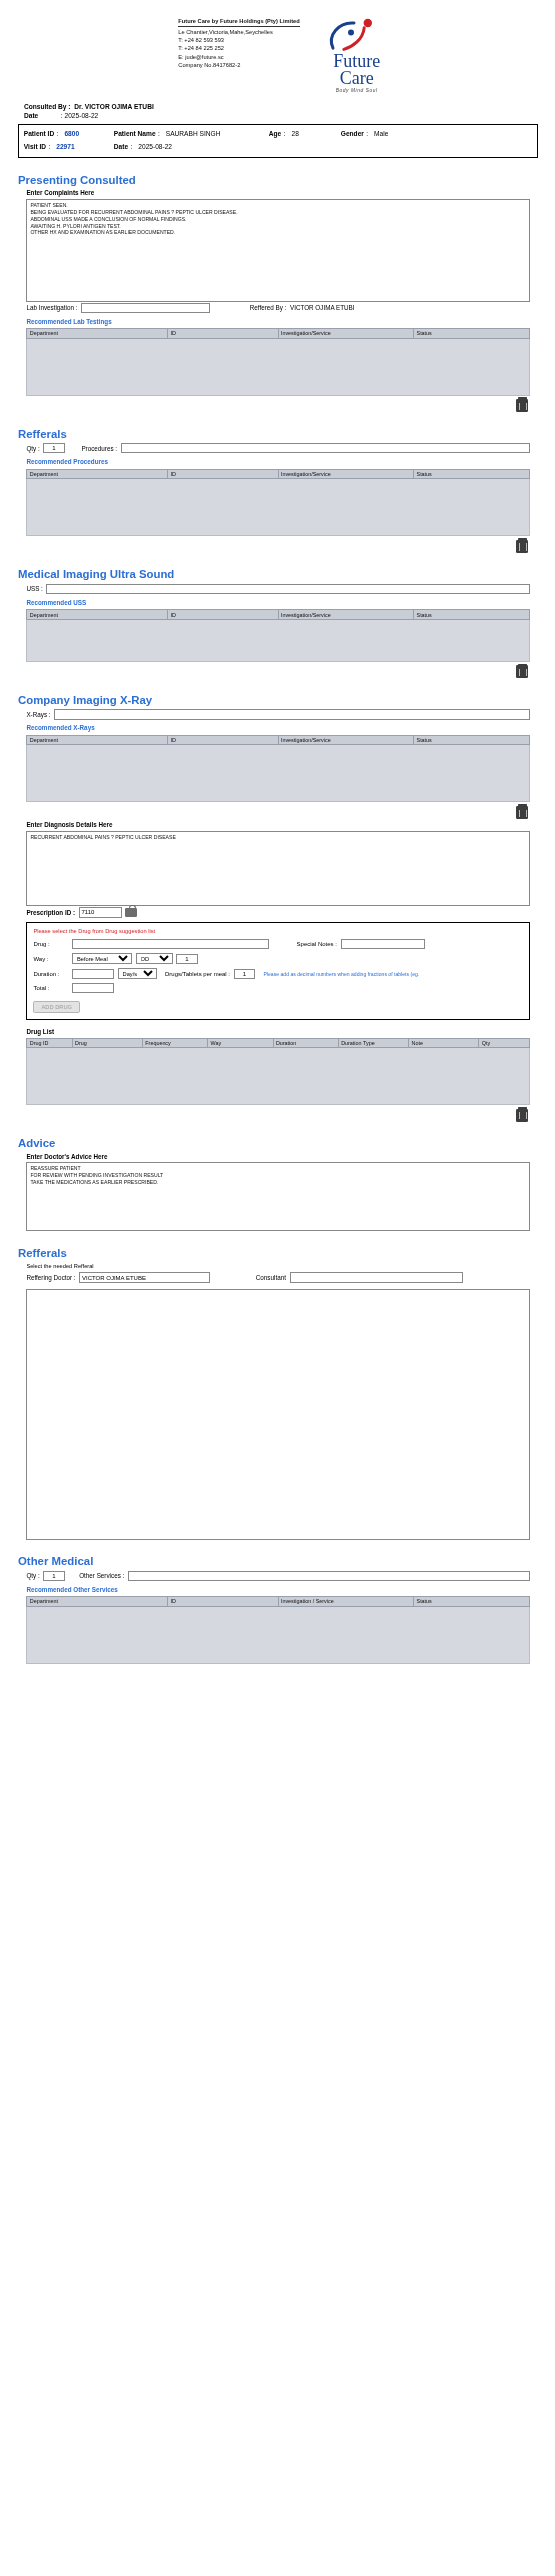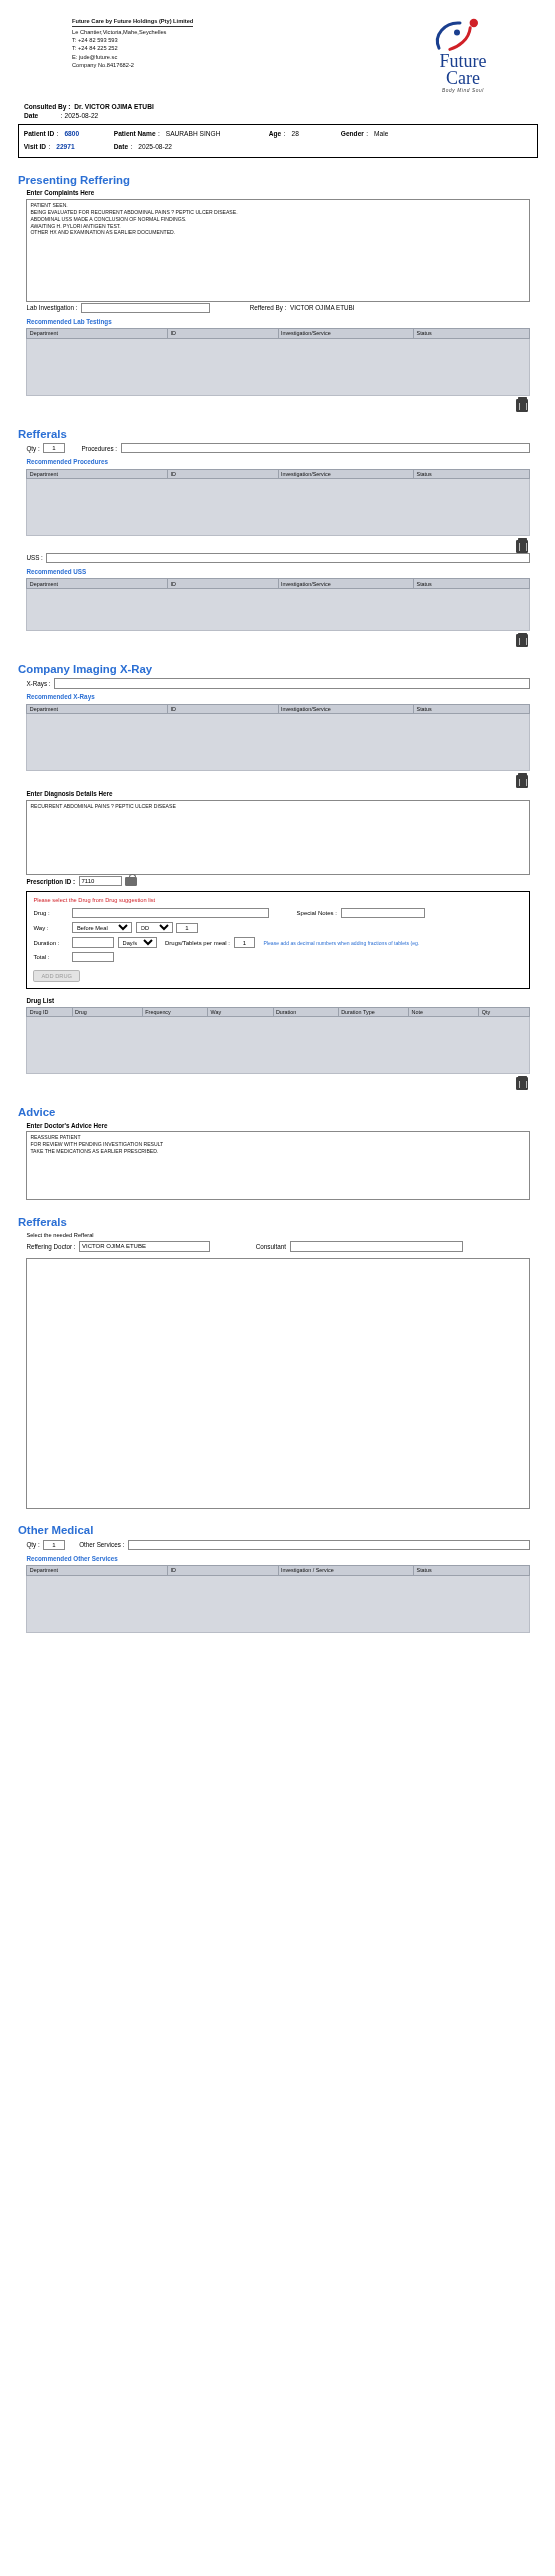--- a/index.html
+++ b/index.html
@@ -10,21 +10,21 @@
     font-family: "Liberation Sans", sans-serif;
     font-size: 6.6px;
     color: #000;
   }
   .page { width: 556px; padding: 0 18px 24px 18px; }
 
   
   .letterhead {
     display: flex;
     align-items: flex-start;
-    justify-content: space-between;
+    justify-content: center;
     padding: 16.7px 6px 6px 54px;
   }
   .lh-left { font-size: 5.7px; line-height: 1.45; color: #111; }
   .lh-left .company { font-weight: bold; border-bottom: 0.6px solid #333; display: inline-block; padding-bottom: 0.6px; margin-bottom: 1.2px;}
   .lh-logo { width: 126px; text-align: center; padding-right: 12px; }
   .logo-mark { position: relative; height: 36px; }
   .logo-word { font-size: 18px; color: #1a3f8f; font-family: "Liberation Serif", serif; line-height: 0.95; }
   .logo-tag { font-size: 4.8px; color: #444; font-style: italic; letter-spacing: 0.6px; margin-top: 1.2px; }
 
   .consult-line { padding: 3.6px 0 1.2px 6px; font-size: 6.6px; }
@@ -245,21 +245,21 @@
         <span class="pb-val blue">22971</span>
       </div>
       <div class="pb-cell w2">
         <span class="pb-key">Date</span>
         <span class="pb-sep">:</span>
         <span class="pb-val">2025-08-22</span>
       </div>
     </div>
   </div>
 
-  <h2 class="section">Presenting Reffering</h2>
+  <h2 class="section">Presenting Consulted</h2>
   <div class="sub-label">Enter Complaints Here</div>
   <div style="margin:0 8.4px;">
     <textarea class="box" rows="14" style="">PATIENT SEEN.
 BEING EVALUATED FOR RECURRENT ABDOMINAL PAINS ? PEPTIC ULCER DISEASE.
 ABDOMINAL USS MADE A CONCLUSION OF NORMAL FINDINGS.
 AWAITING H. PYLORI ANTIGEN TEST.
 OTHER HX AND EXAMINATION AS EARLIER DOCUMENTED.</textarea>
   </div>
 
   <div class="inline-row">
@@ -308,20 +308,21 @@
     <tbody>
         <tr>
           <td colspan="4"></td>
         </tr>
       </tbody>
   </table>
   <div class="trash-row">
     <span class="trash"></span>
   </div>
 
+  <h2 class="section">Medical Imaging Ultra Sound</h2>
   <div class="inline-row">
     <span>USS :</span>
     <input class="txt" style="flex: 1 1 0%; margin-right: 8.4px;" value="">
   </div>
   <div class="rec-link">Recommended USS</div>
   <table class="grid">
     <thead>
         <tr>
       <th style="width:28%">Department</th>
       <th style="width:22%">ID</th>

